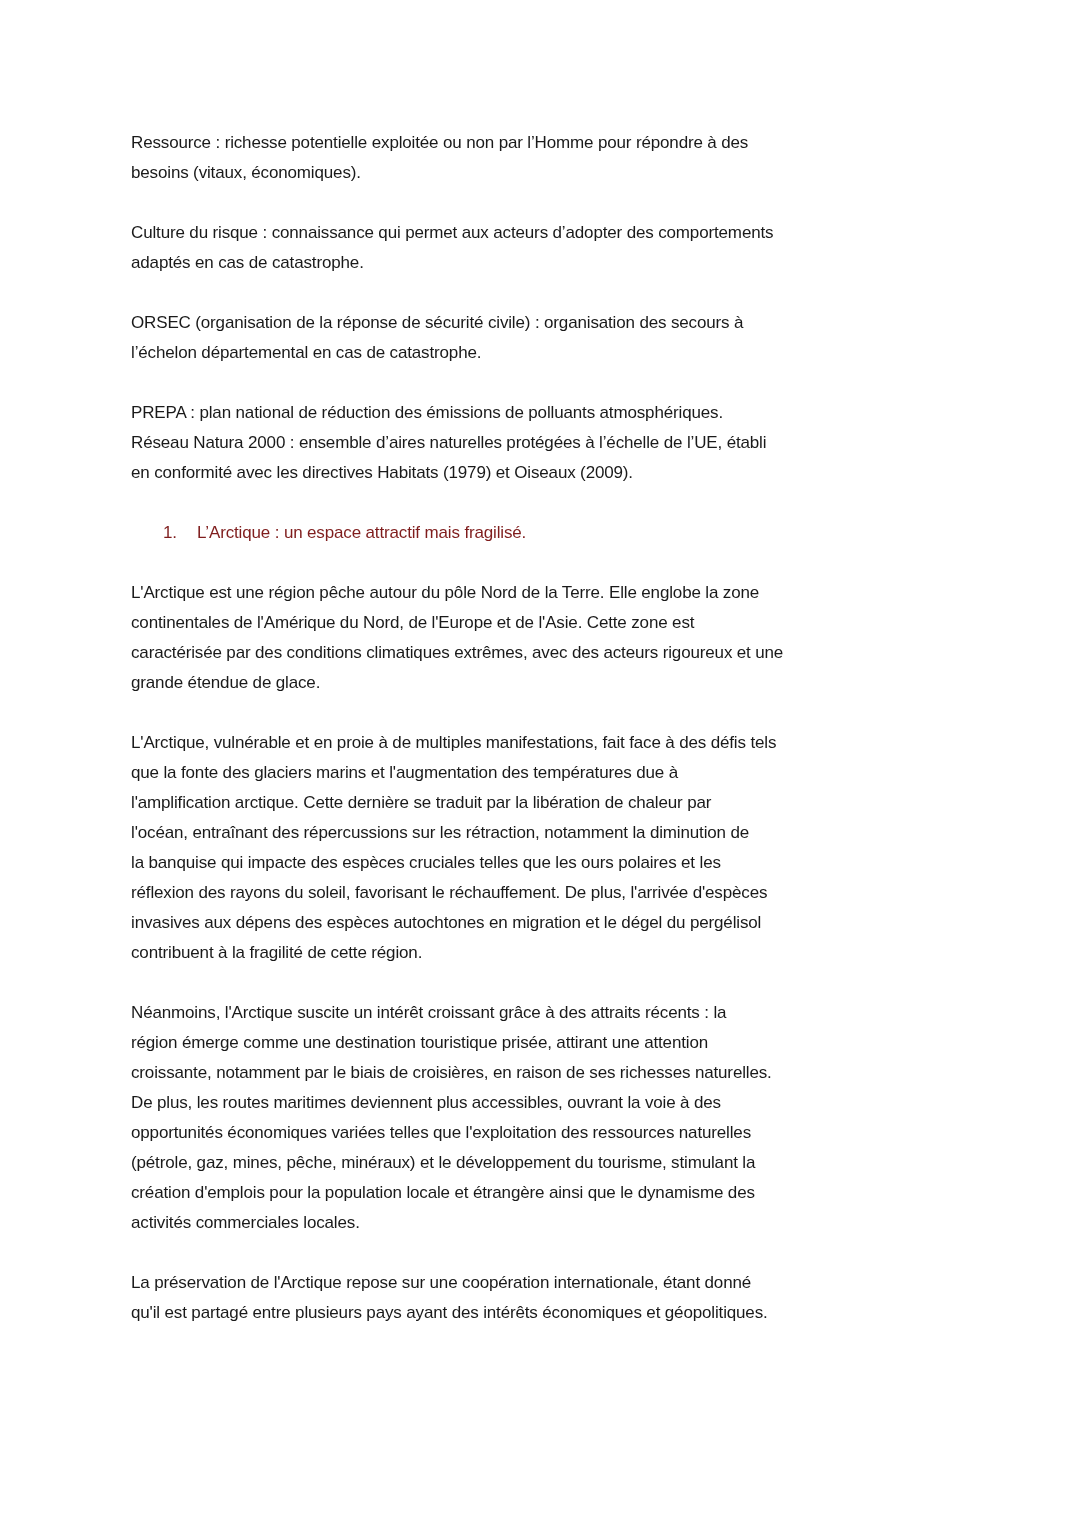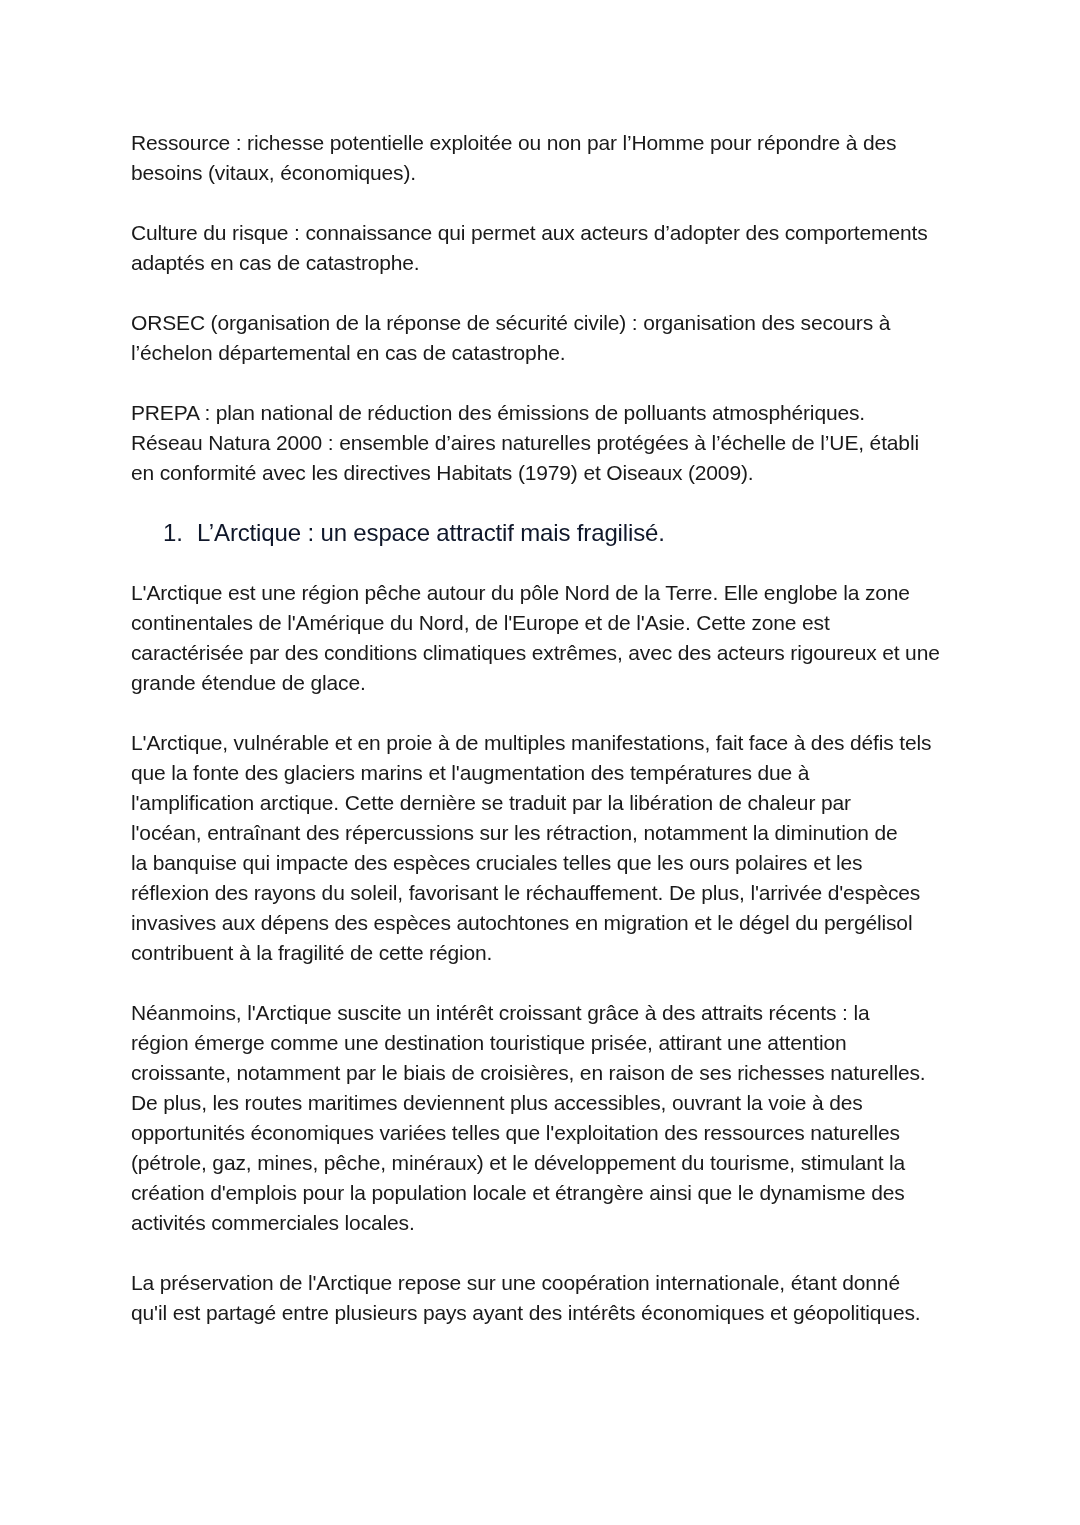--- a/index.html
+++ b/index.html
@@ -15,35 +15,35 @@
       font-family: "Liberation Sans", "DejaVu Sans", sans-serif;
       color: #1a1a1a;
     }
     .page {
       position: absolute;
       left: 131px;
       top: 128px;
       width: 830px;
     }
     .para {
-      font-size: 21px;
+      font-size: 17px;
       line-height: 30px;
       margin: 0 0 30px 0;
       letter-spacing: -0.15px;
     }
     .para .line {
       display: block;
       white-space: nowrap;
     }
     .heading {
-      font-size: 24px;
+      font-size: 17px;
       line-height: 30px;
       margin: 0 0 30px 0;
       padding-left: 32px;
-      color: #0f172a;
+      color: #7f1d1d;
       white-space: nowrap;
       letter-spacing: -0.15px;
     }
     .heading .num {
       display: inline-block;
       width: 34px;
     }
     .tight { margin-bottom: 4px; }
   </style>
 </head>

